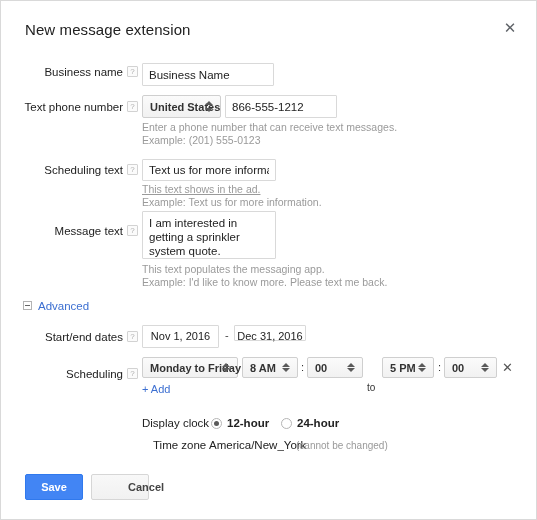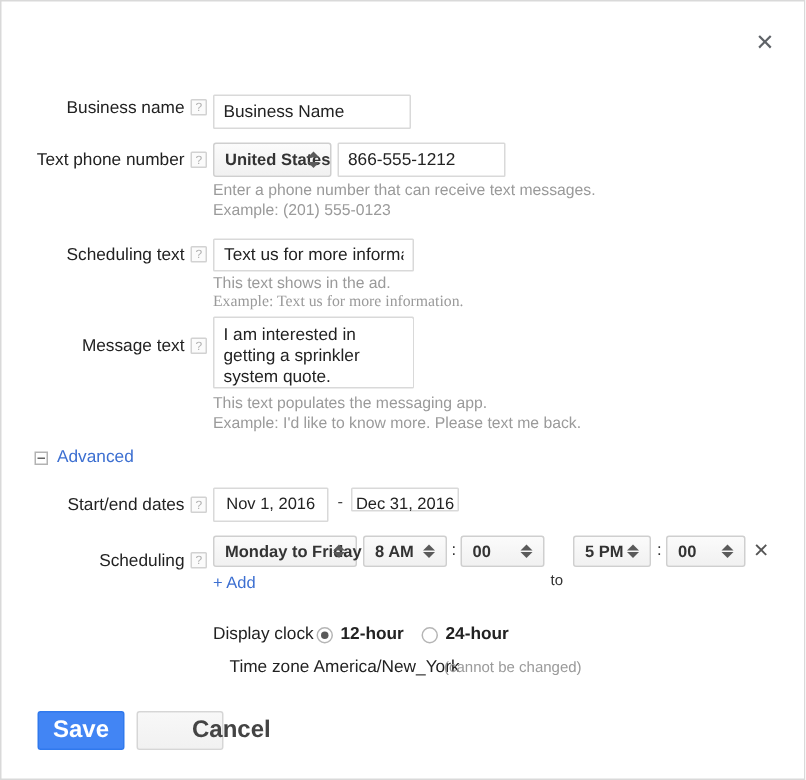--- a/index.html
+++ b/index.html
@@ -271,21 +271,21 @@
   .tz-note {
     position: absolute;
     font-size: 10px;
     color: #9a9a9a;
   }
 
   .btn {
     position: absolute;
     box-sizing: border-box;
     border-radius: 2px;
-    font-size: 16px;
+    font-size: 11px;
     font-weight: bold;
     text-align: center;
     cursor: pointer;
     height: 26px;
     line-height: 24px;
   }
   .btn-primary {
     background: #4285f4;
     border: 1px solid #3079ed;
     color: #fff;
@@ -295,20 +295,21 @@
     border: 1px solid #d6d6d6;
     color: #444;
     padding-left: 36px;
   }
 </style>
 </head>
 <body>
 
 <div id="dialog">
 
+  <div class="title">New message extension</div>
   <div class="close-btn">✕</div>
 
   <div class="row" style="top:65px;">
     <div class="label">Business name</div>
     <div class="help">?</div>
     <input class="txtfield" type="text" style="left: 141px; top: -3px; width: 132px; height: 23px;" value="Business Name">
   </div>
 
   <div class="row" style="top:100px;">
     <div class="label">Text phone number</div>
@@ -319,22 +320,22 @@
     </div>
     <input class="txtfield" type="text" style="left: 224px; top: -6px; width: 112px; height: 23px;" value="866-555-1212">
     <div class="hint" style="top:20px;">Enter a phone number that can receive text messages.</div>
     <div class="hint" style="top:33px;">Example: (201) 555-0123</div>
   </div>
 
   <div class="row" style="top:163px;">
     <div class="label">Scheduling text</div>
     <div class="help">?</div>
     <input class="txtfield" type="text" style="left: 141px; top: -5px; width: 134px; height: 22px;" value="Text us for more information.">
-    <div class="hint" style="top:19px;">This text shows in the ad.</div>
-    <div class="hint" style="top:32px;font-family:Liberation Serif, serif;">Example: Text us for more information.</div>
+    <div class="hint" style="top:19px;text-decoration:underline;">This text shows in the ad.</div>
+    <div class="hint" style="top:32px;">Example: Text us for more information.</div>
   </div>
 
   <div class="row" style="top:224px;">
     <div class="label">Message text</div>
     <div class="help">?</div>
     <textarea class="txtfield" style="left: 141px; top: -14px; width: 134px; height: 48px;">I am interested in getting a sprinkler system quote.</textarea>
     <div class="hint" style="top:38px;">This text populates the messaging app.</div>
     <div class="hint" style="top:51px;">Example: I'd like to know more. Please text me back.</div>
   </div>
 

